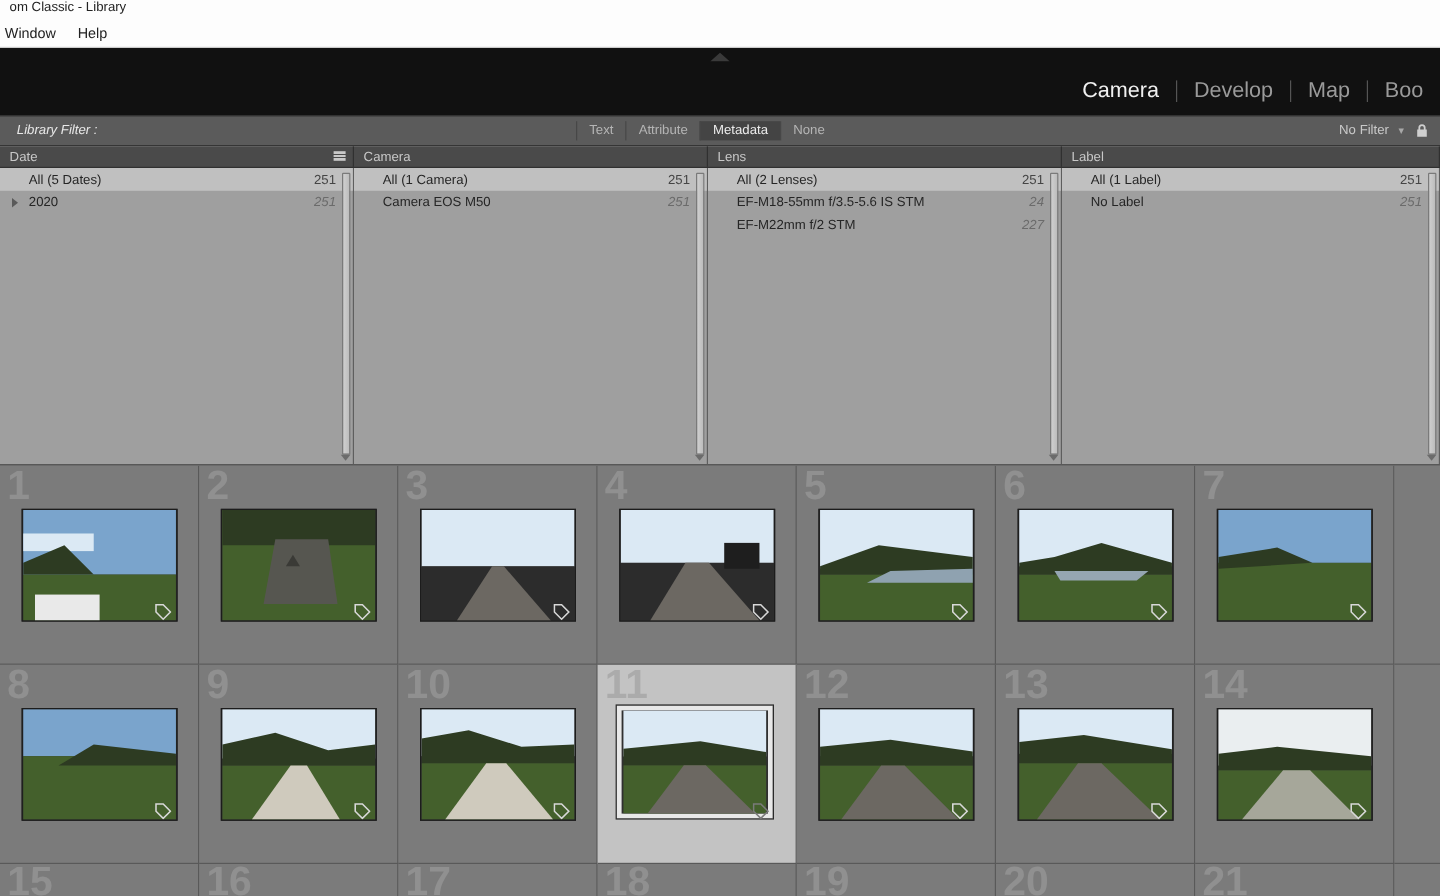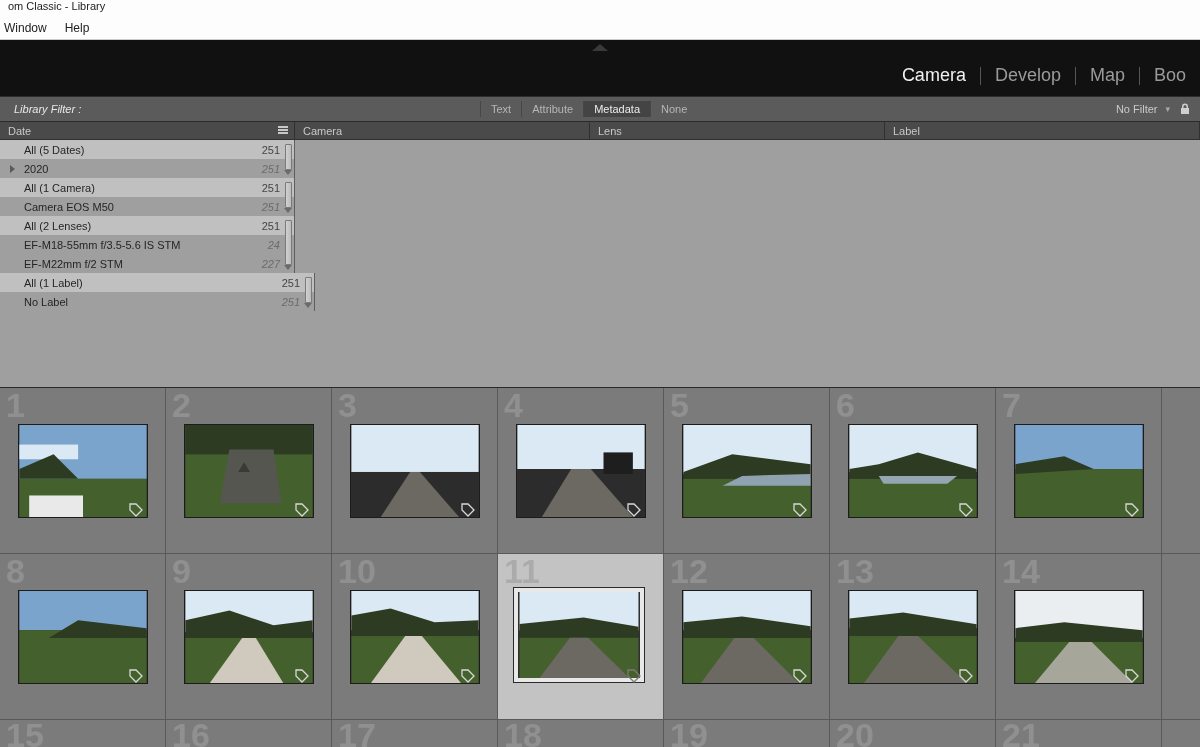--- a/index.html
+++ b/index.html
@@ -36,21 +36,21 @@
   .colheaders { display:flex; height:18px; background:#4a4a4a; color:#c8c8c8; font-size:11px; border-bottom:1px solid #303030;}
   .colheaders .ch { display:flex;align-items:center; padding-left:8px; border-right:1px solid #303030; position:relative;}
   .colheaders .ch .menu-lines { position:absolute; right:6px; top:4px; width:10px; height:8px;
         background:linear-gradient(#c8c8c8 0 2px,transparent 2px 3px,#c8c8c8 3px 5px,transparent 5px 6px,#c8c8c8 6px 8px);} 
   .col-date { width: 295px; }
   .col-camera { width: 295px; }
   .col-lens { width: 295px; }
   .col-label { width: 315px; }
 
   
-  .filterbody { display:flex; height: 248px; background:#9f9f9f; border-bottom:1px solid #2a2a2a;flex-direction:column; }
+  .filterbody { display:flex; height: 248px; background:#9f9f9f; border-bottom:1px solid #2a2a2a; }
   .fcol { position:relative; border-right:1px solid #5e5e5e;}
   .fcol.date  { width: 295px; }
   .fcol.cam   { width: 295px; }
   .fcol.lens  { width: 295px; }
   .fcol.label { width: 315px; }
   .fcol .row  { display:flex; justify-content:space-between; align-items:center; height:19px; padding: 0 14px 0 24px;
        font-size:11px; color:#252525; position:relative;}
   .fcol .row.first { background:#c0c0c0; }
   .fcol .row .cnt { color:#454545; }
   .fcol .row.sub .cnt { color:#6b6b6b; font-style: italic; }

